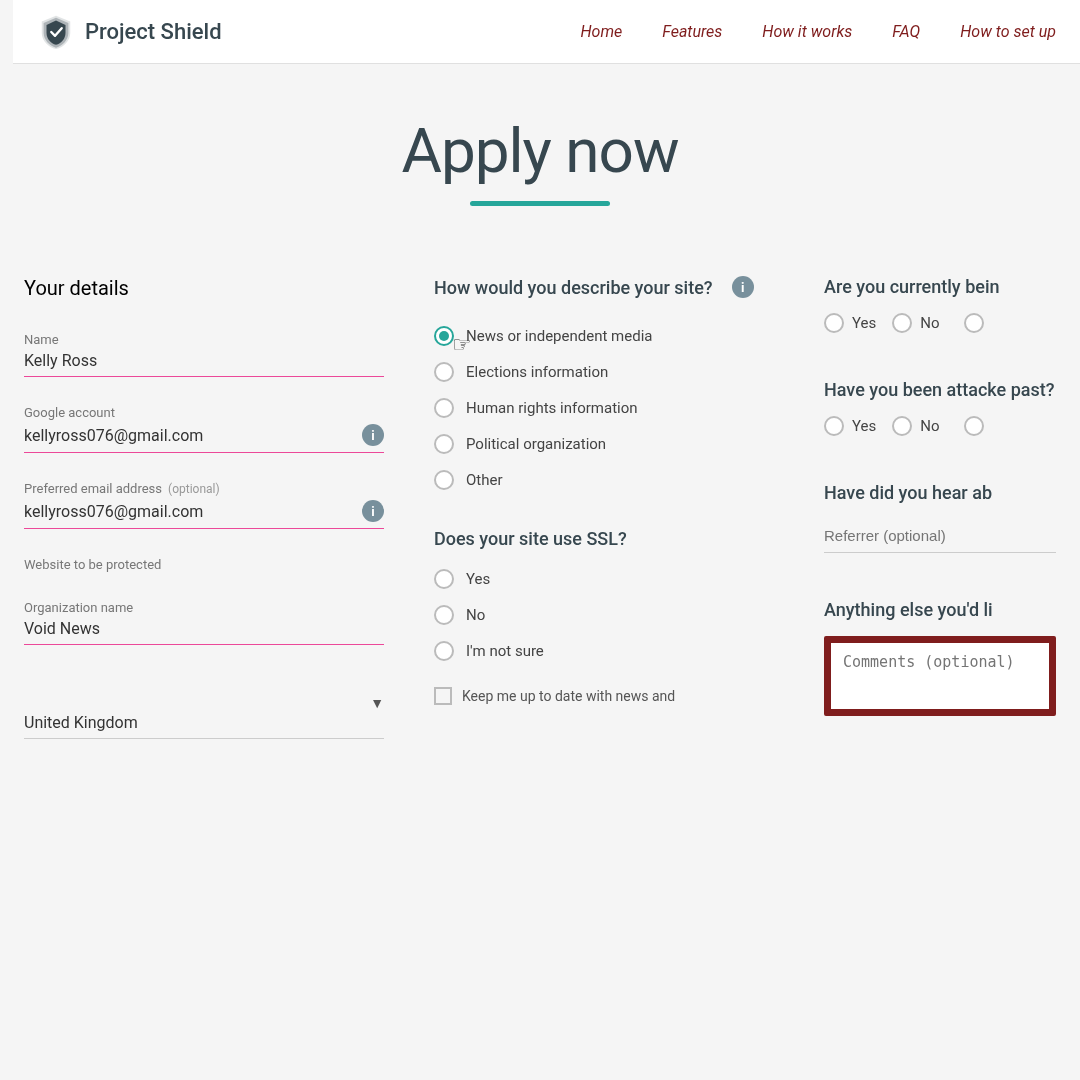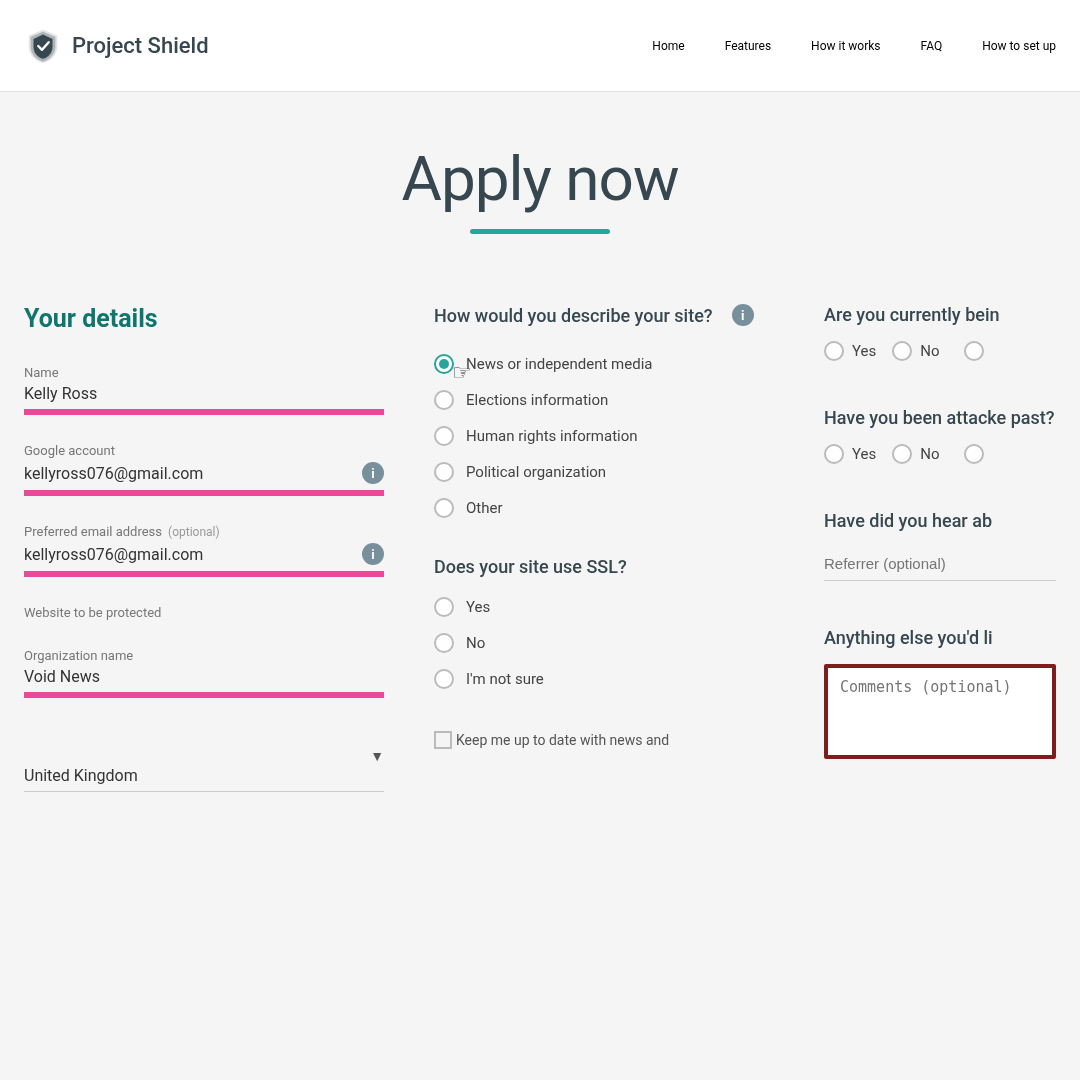--- a/index.html
+++ b/index.html
@@ -11,22 +11,23 @@
       min-height: 1080px;
       overflow-x: hidden;
     }
 
     
     nav {
       background: #fff;
       display: flex;
       align-items: center;
       padding: 13px 24px;
-      height: 92px;
+      height: 64px;
       border-bottom: 1px solid #e0e0e0;
+      margin-left: 13px;
     }
     .nav-logo {
       display: flex;
       align-items: center;
       gap: 10px;
       text-decoration: none;
     }
     .nav-logo-icon {
       width: 38px;
       height: 38px;
@@ -36,24 +37,25 @@
       font-weight: 500;
       color: #37474f;
     }
     .nav-links {
       display: flex;
       align-items: center;
       gap: 40px;
       margin-left: auto;
     }
     .nav-link {
-      font-size: 12px;
-      color: #000000;
+      font-size: 16px;
+      color: #7f1d1d;
       text-decoration: none;
       cursor: pointer;
+      font-style: italic;
     }
 
     
     .hero {
       text-align: center;
       padding: 50px 12px 40px;
       background: #f5f5f5;
     }
     .hero-title {
       font-size: 62px;
@@ -77,44 +79,44 @@
       max-width: 1080px;
     }
 
     
     .col-your-details {
       width: 390px;
       flex-shrink: 0;
       padding-right: 30px;
     }
     .col-your-details h2 {
-      font-size: 25px;
-      font-weight: 700;
-      color: #0f766e;
+      font-size: 20px;
+      font-weight: 400;
+      color: #000000;
       margin-bottom: 32px;
     }
     .field-group {
       margin-bottom: 28px;
     }
     .field-label {
       font-size: 13px;
       color: #777;
       margin-bottom: 4px;
       display: flex;
       align-items: center;
       gap: 6px;
     }
     .field-label .optional {
       font-size: 12px;
       color: #999;
     }
     .field-value {
       font-size: 16px;
       color: #333;
-      border-bottom: 6px solid #ec4899;
+      border-bottom: 1px solid #ec4899;
       padding-bottom: 6px;
       display: flex;
       align-items: center;
       justify-content: space-between;
     }
     .info-icon {
       width: 22px;
       height: 22px;
       border-radius: 50%;
       background: #78909c;
@@ -257,36 +259,36 @@
       border: none;
       border-bottom: 1px solid #ccc;
       background: transparent;
       font-size: 15px;
       color: #999;
       padding: 8px 0;
       width: 100%;
       outline: none;
     }
     .textarea-field {
-      border: 4px solid #7f1d1d;
+      border: 7px solid #7f1d1d;
       background: #fff;
       font-size: 15px;
       color: #999;
       padding: 10px 12px;
       width: 100%;
       outline: none;
       resize: none;
       border-radius: 2px;
-      height: 95px;
+      height: 80px;
     }
     .checkbox-row {
       display: flex;
       align-items: center;
-      gap: 4px;
-      margin-top: 34px;
+      gap: 10px;
+      margin-top: 18px;
     }
     .checkbox-box {
       width: 18px;
       height: 18px;
       border: 2px solid #bbb;
       flex-shrink: 0;
     }
     .checkbox-label {
       font-size: 14px;
       color: #555;

